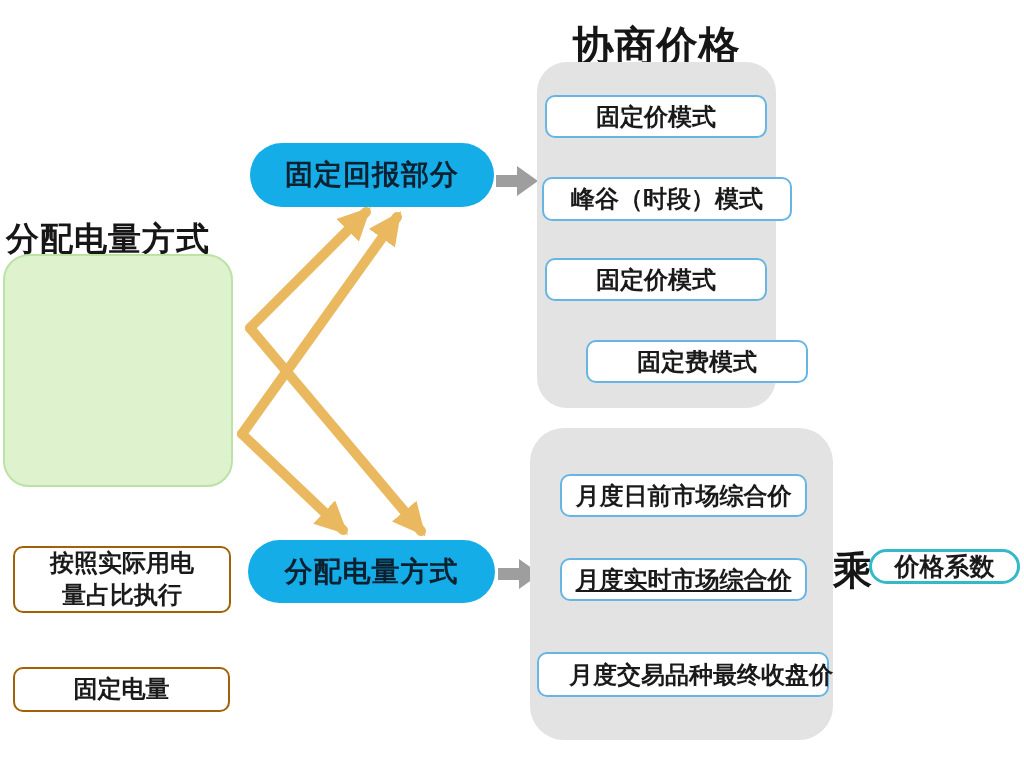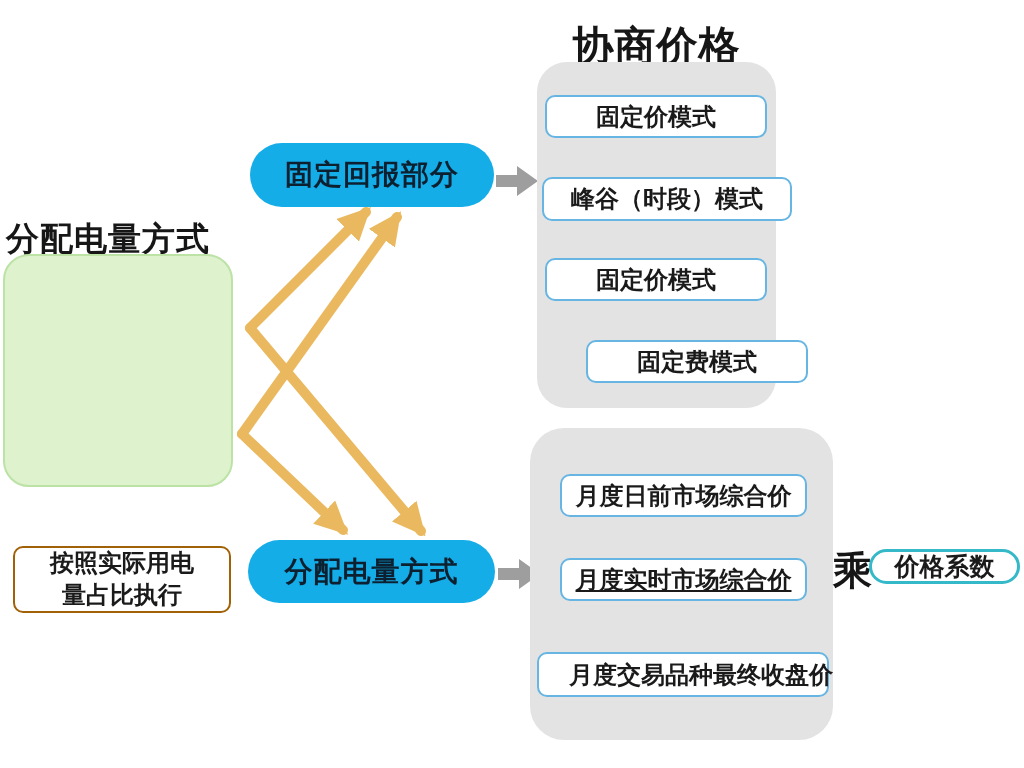--- a/index.html
+++ b/index.html
@@ -50,20 +50,21 @@
 </style>
 </head>
 <body>
 
 <div class="canvas">
 
   <div class="abs title left-title">分配电量方式</div>
 
   <div class="abs green-panel">
     <div class="abs green-item gi1">按照实际用电量占比执行</div>
+    <div class="abs green-item gi2">固定电量</div>
   </div>
 
   <div class="abs pill pill-top">固定回报部分</div>
   <div class="abs pill pill-bot">分配电量方式</div>
 
   <svg class="abs block-arrow-1" width="42" height="36" viewBox="0 0 42 36">
     <polygon points="0,12 21,12 21,3 42,18 21,33 21,24 0,24" fill="#9e9e9e"></polygon>
   </svg>
   <svg class="abs block-arrow-2" width="42" height="36" viewBox="0 0 42 36">
     <polygon points="0,12 21,12 21,3 42,18 21,33 21,24 0,24" fill="#9e9e9e"></polygon>

